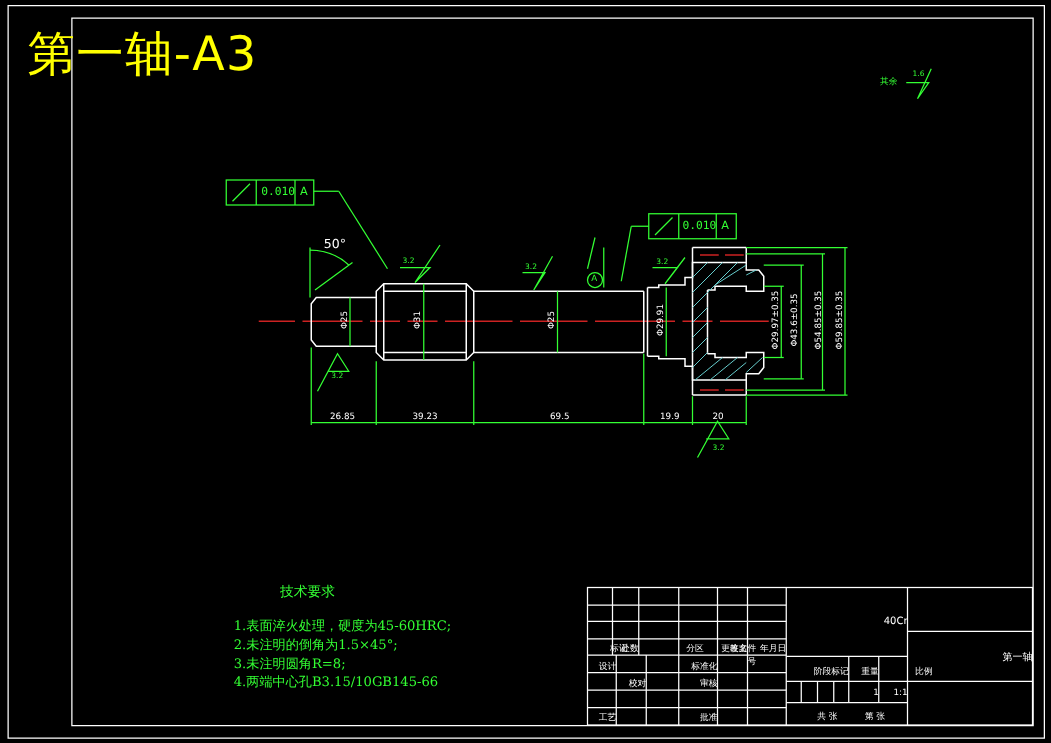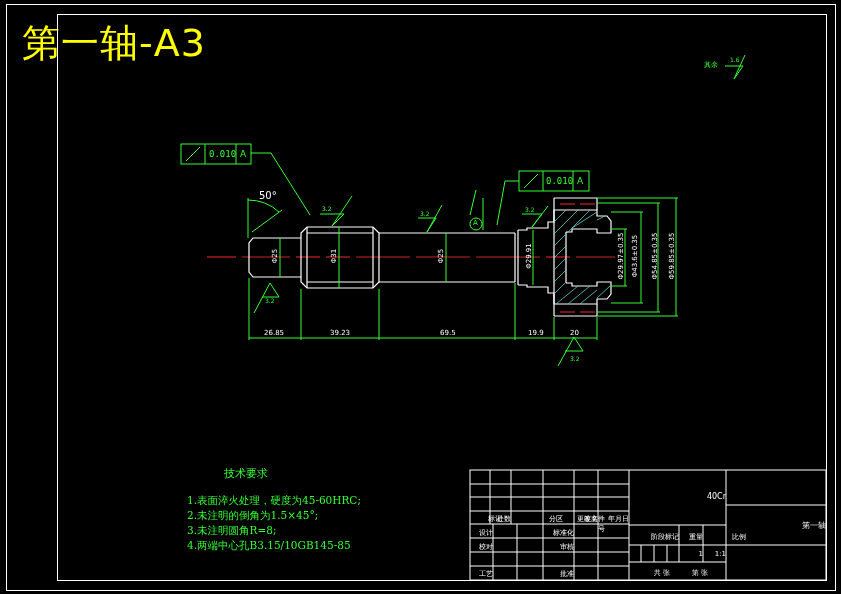--- a/index.html
+++ b/index.html
@@ -197,31 +197,31 @@
 <div style="position:absolute;left:264px;top:329px;font-size:7px;color:#fff">26.85</div>
 <div style="position:absolute;left:330px;top:329px;font-size:7px;color:#fff">39.23</div>
 <div style="position:absolute;left:440px;top:329px;font-size:7px;color:#fff">69.5</div>
 <div style="position:absolute;left:528px;top:329px;font-size:7px;color:#fff">19.9</div>
 <div style="position:absolute;left:570px;top:329px;font-size:7px;color:#fff">20</div>
 
 <div class="tech tech-h">技术要求</div>
 <div class="tech tech-l" style="top:494px">1.表面淬火处理，硬度为45-60HRC;</div>
 <div class="tech tech-l" style="top:509px">2.未注明的倒角为1.5×45°;</div>
 <div class="tech tech-l" style="top:524px">3.未注明圆角R=8;</div>
-<div class="tech tech-l" style="top:539px">4.两端中心孔B3.15/10GB145-85</div>
+<div class="tech tech-l" style="top:539px">4.两端中心孔B3.15/10GB145-66</div>
 
 <div class="tb" style="left:470px;top:514px;width:32px">标记</div>
 <div class="tb" style="left:490px;top:514px;width:21px">处数</div>
 <div class="tb" style="left:511px;top:514px;width:52px">分区</div>
 <div class="tb" style="left:574px;top:514px;width:31px">更改文件号</div>
 <div class="tb" style="left:574px;top:514px;width:24px">签名</div>
 <div class="tb" style="left:598px;top:514px;width:31px">年月日</div>
 <div class="tb" style="left:470px;top:528px;width:23px">设计</div>
 <div class="tb" style="left:543px;top:528px;width:31px">标准化</div>
-<div class="tb" style="left:470px;top:542px;width:23px">校对</div>
+<div class="tb" style="left:470px;top:542px;width:47px">校对</div>
 <div class="tb" style="left:543px;top:542px;width:31px">审核</div>
 <div class="tb" style="left:470px;top:569px;width:23px">工艺</div>
 <div class="tb" style="left:543px;top:569px;width:31px">批准</div>
 <div class="tb" style="left:629px;top:492px;width:97px;font-size:8px">40Cr</div>
 <div class="tb" style="left:726px;top:520px;width:100px;font-size:8px">第一轴</div>
 <div class="tb" style="left:629px;top:532px;width:50px">阶段标记</div>
 <div class="tb" style="left:679px;top:532px;width:24px">重量</div>
 <div class="tb" style="left:703px;top:532px;width:43px">比例</div>
 <div class="tb" style="left:679px;top:550px;width:24px">1</div>
 <div class="tb" style="left:703px;top:550px;width:23px">1:1</div>

